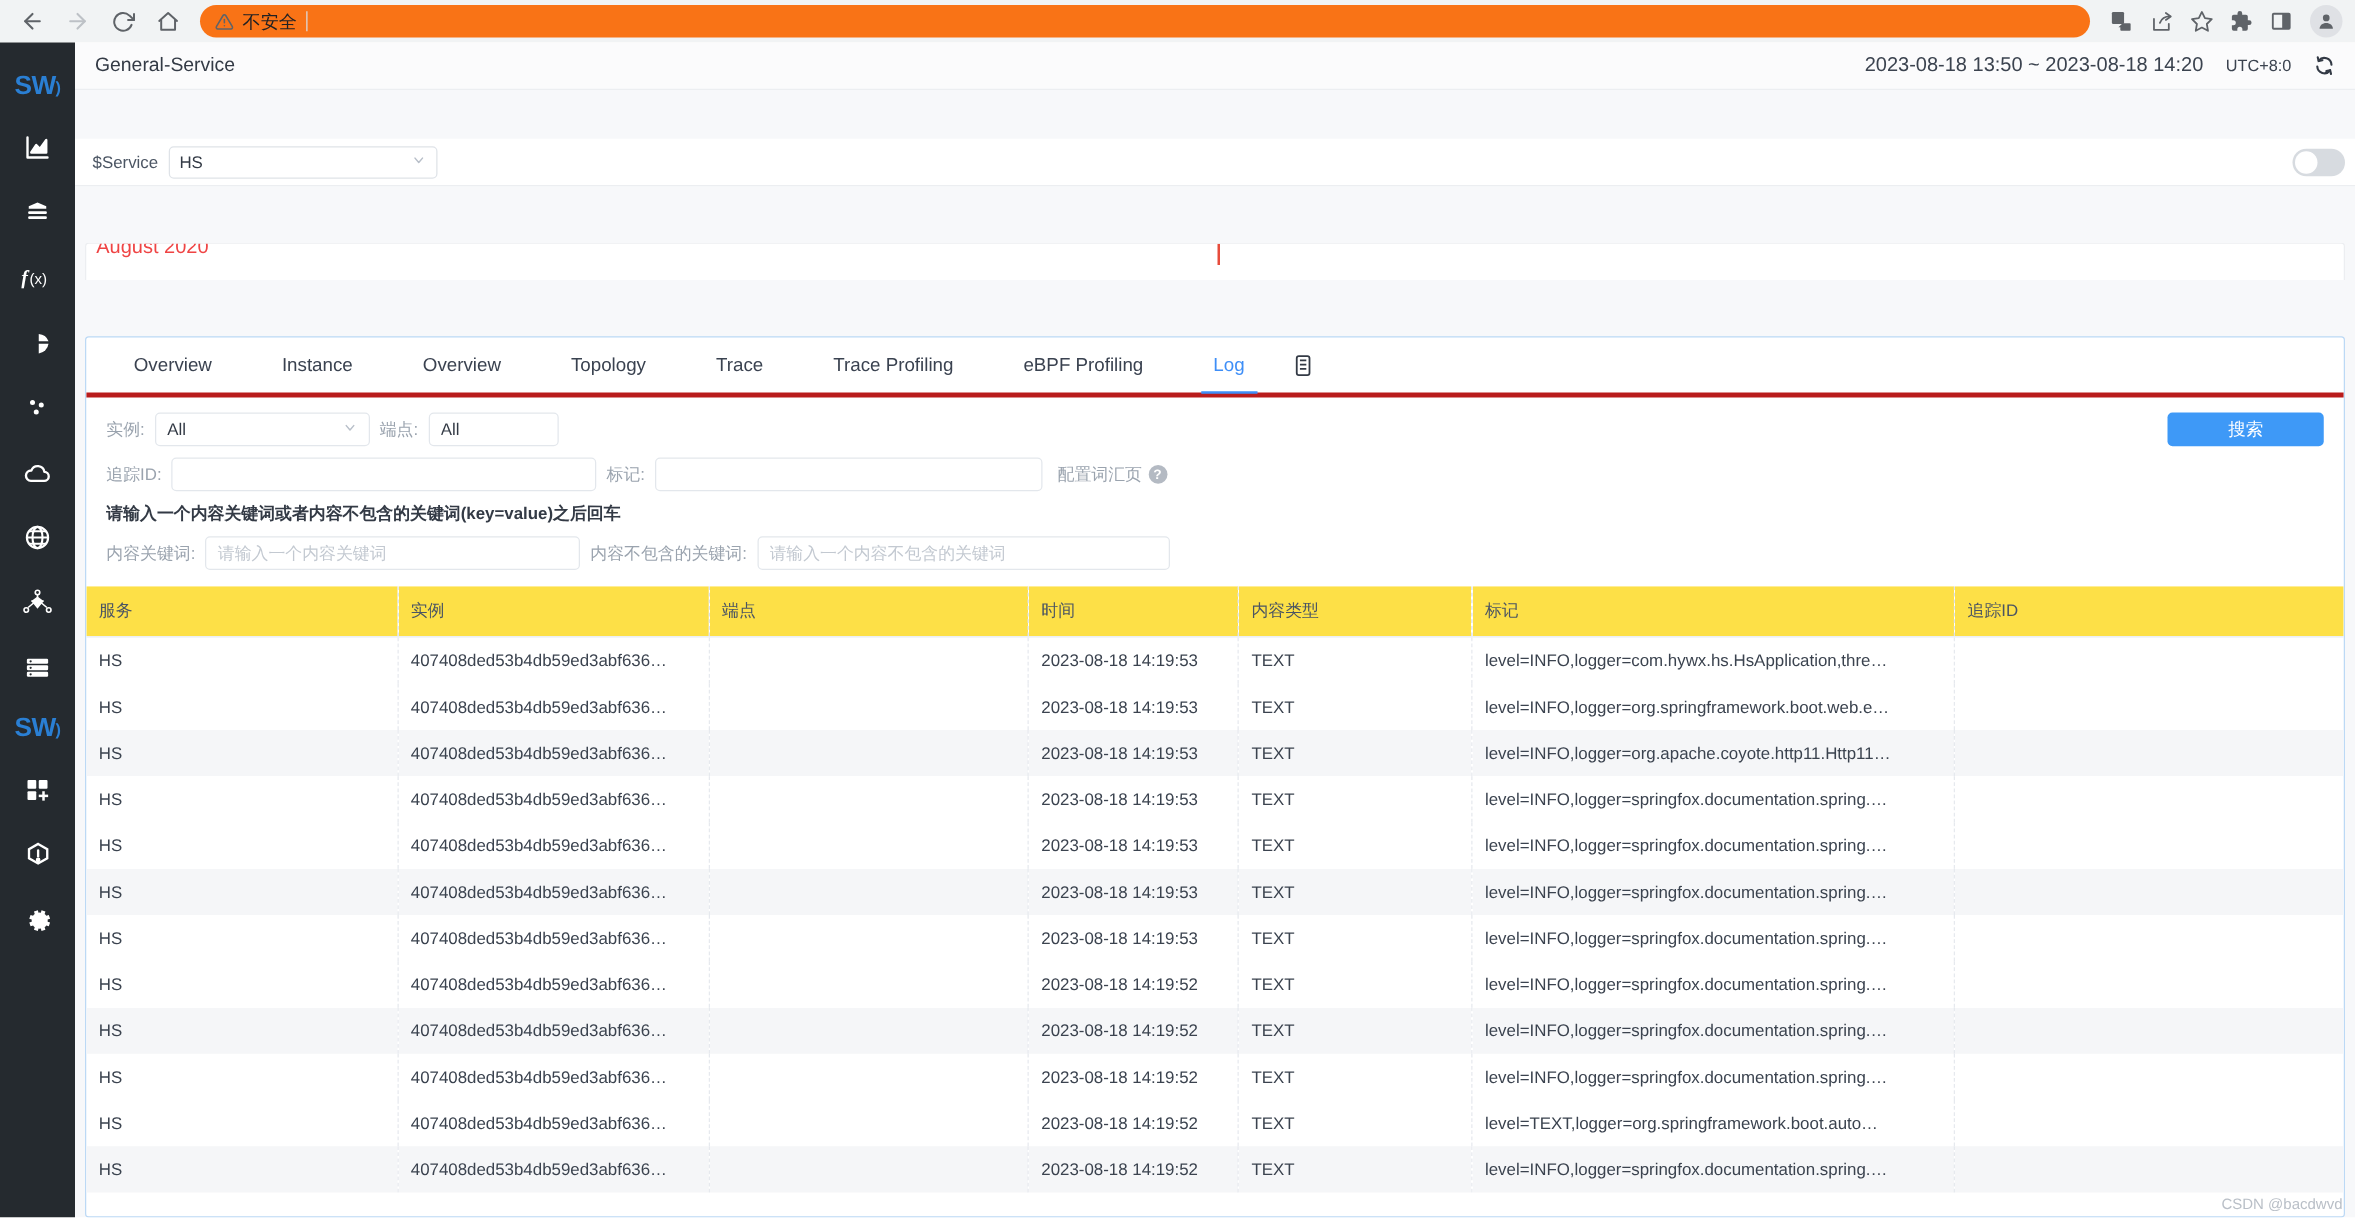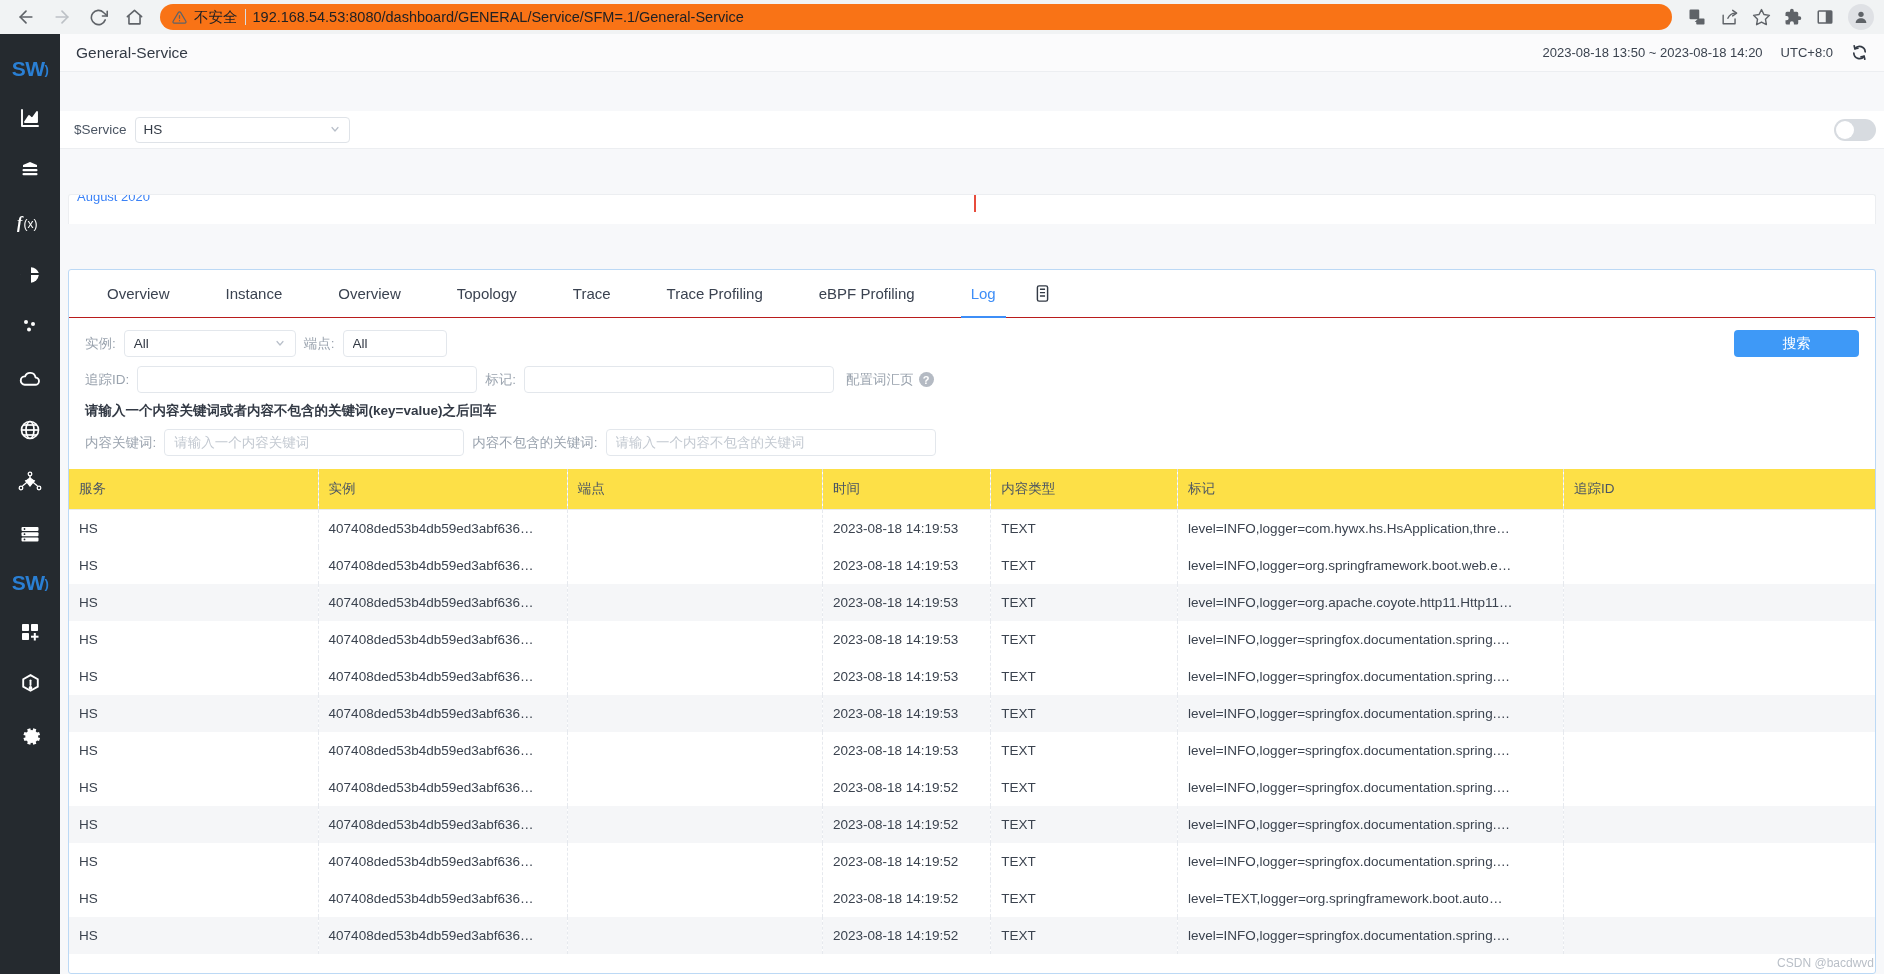--- a/index.html
+++ b/index.html
@@ -100,21 +100,21 @@
   .app-header {
     height: 38px;
     background: #fbfbfc;
     border-bottom: 1px solid #eceef1;
     display: flex; align-items: center;
     padding: 0 16px;
     justify-content: space-between;
   }
   .app-title { font-size: 15.5px; color: #333a45; }
   .header-right { display: flex; align-items: center; gap: 18px; }
-  .time-range { font-size: 13px; color: #3b434f; }
+  .time-range { font-size: 16px; color: #3b434f; }
   .utc-text { font-size: 13px; color: #3b434f; }
   .refresh-icon { color: #333a45; display: flex; align-items: center; }
 
   .svc-bar {
     height: 38px;
     background: #ffffff;
     border-bottom: 1px solid #eceef1;
     display: flex; align-items: center;
     padding: 0 14px;
     gap: 8px;
@@ -148,42 +148,42 @@
     background: #ffffff;
     margin: 6px 8px 0 8px;
     border: 1px solid #eceef1;
     border-bottom: none;
     border-radius: 3px 3px 0 0;
     position: relative;
     overflow: hidden;
   }
   .chart-label {
     position: absolute; left: 8px; top: -6px;
-    font-size: 13px; color: #3b82f6;
+    font-size: 16px; color: #ef4444;
   }
   .chart-marker {
     position: absolute; left: 905px; top: 0; bottom: 12px;
     width: 2px; background: #e74c3c;
   }
 
   
   .panel {
     margin: 6px 8px 0 8px;
     background: #ffffff;
     border: 1px solid #bcd9f5;
     border-radius: 3px;
     flex: 1;
     display: flex; flex-direction: column;
     min-height: 0;
     overflow: hidden;
   }
   .tabs {
     height: 48px;
     display: flex; align-items: stretch;
-    border-bottom: 1px solid #b91c1c;
+    border-bottom: 4px solid #b91c1c;
     padding-left: 10px;
   }
   .tab {
     display: flex; align-items: center;
     padding: 0 28px;
     font-size: 15px; color: #3a4250;
     position: relative;
   }
   .tab.active { color: #3e8ef7; }
   .tab.active::after {
@@ -332,21 +332,20 @@
   <div class="omnibox">
     <span class="warn-icon">
       <svg width="15" height="15" viewBox="0 0 24 24" fill="none" stroke="currentColor" stroke-width="2" stroke-linecap="round" stroke-linejoin="round">
           <path d="M10.29 3.86L1.82 18a2 2 0 0 0 1.71 3h16.94a2 2 0 0 0 1.71-3L13.71 3.86a2 2 0 0 0-3.42 0z"></path>
           <line x1="12" y1="9" x2="12" y2="13"></line>
           <line x1="12" y1="17" x2="12.01" y2="17"></line>
         </svg>
     </span>
     <span class="insecure-text">不安全</span>
     <span class="omni-sep"></span>
-    <span class="url-text">192.168.54.53:8080/dashboard/GENERAL/Service/SFM=.1/General-Service</span>
   </div>
 
   <div class="chrome-icons">
     <div class="chrome-icon">
       <svg width="18" height="18" viewBox="0 0 24 24" fill="currentColor">
           <rect x="2" y="2" width="13" height="13" rx="1.5"></rect>
           <path d="M9 18.5l4.5-4.5H21a1 1 0 0 1 1 1v6a1 1 0 0 1-1 1h-9a1 1 0 0 1-1-1v-2.5z" fill="currentColor"></path>
         </svg>
     </div>
     <div class="chrome-icon">

